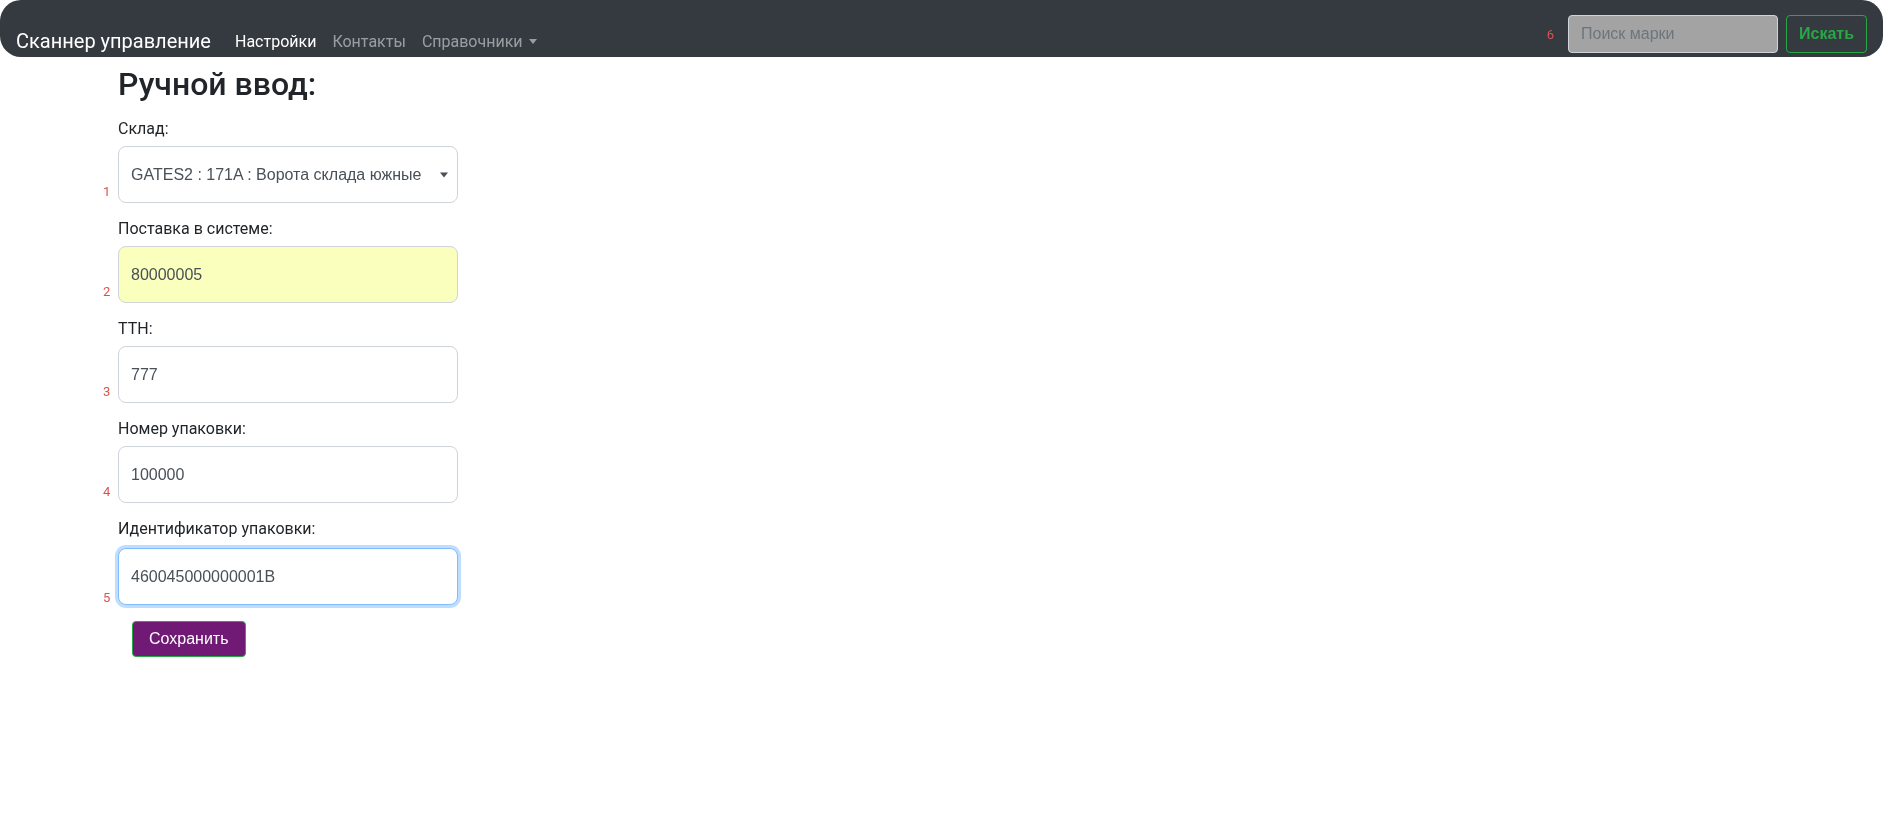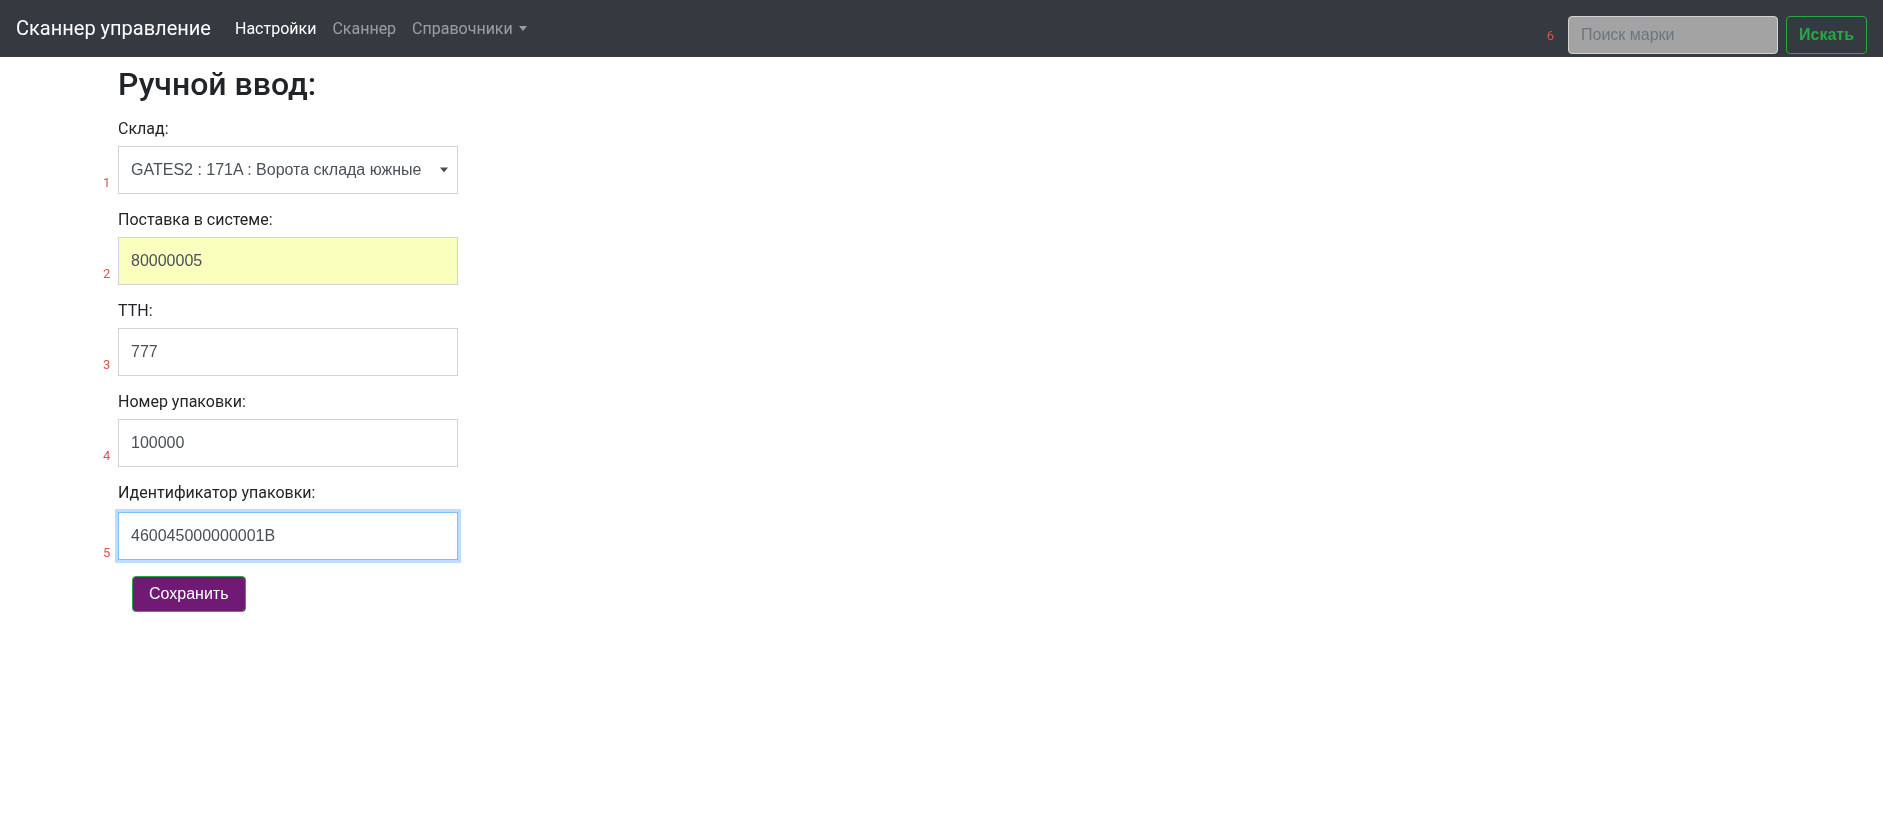--- a/index.html
+++ b/index.html
@@ -10,23 +10,24 @@
     body {
       font-family: -apple-system, BlinkMacSystemFont, "Segoe UI", Roboto, "Helvetica Neue", Arial, sans-serif;
       font-size: 16px;
       background: #fff;
       color: #212529;
     }
     .navbar {
       background: #343a40;
       height: 57px;
       display: flex;
-      align-items: flex-start;
-      padding: 16px 16px;
+      align-items: flex-end;
+      padding: 4px 16px;
       justify-content: space-between;
+      border-radius: 21px;
     }
     .navbar-left {
       display: flex;
       align-items: center;
     }
     .navbar-brand {
       color: #fff;
       font-size: 20px;
       margin-right: 24px;
     }
@@ -112,22 +113,22 @@
     }
     .form-control {
       display: block;
       width: 340px;
       padding: 7px 12px;
       font-size: 16px;
       line-height: 1.5;
       color: #495057;
       background-color: #fff;
       border: 1px solid #ced4da;
-      border-radius: 0;
-      height: 48px;
+      border-radius: 8px;
+      height: 57px;
     }
     .form-control.highlight {
       background-color: #faffbd;
     }
     .form-control.focused {
       border-color: #80bdff;
       box-shadow: 0 0 0 3px rgba(0,123,255,.25);
       margin-top: 10px;
     }
     select.form-control {
@@ -173,21 +174,21 @@
 <body>
 
 <nav class="navbar">
   <div class="navbar-left">
     <span class="navbar-brand">Сканнер управление</span>
     <ul class="navbar-nav">
       <li class="nav-item">
         <span class="nav-link active">Настройки</span>
       </li>
       <li class="nav-item">
-        <span class="nav-link">Сканнер</span>
+        <span class="nav-link">Контакты</span>
       </li>
       <li class="nav-item">
         <span class="nav-link">
           <span>Справочники</span>
           <span class="caret"></span>
         </span>
       </li>
     </ul>
   </div>
   <div class="navbar-right">

